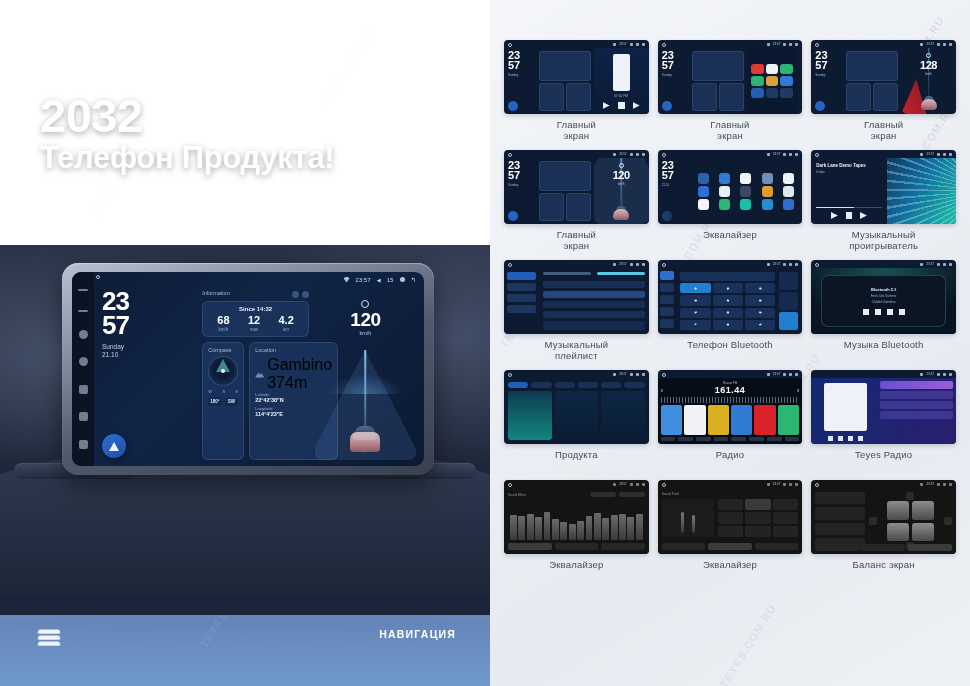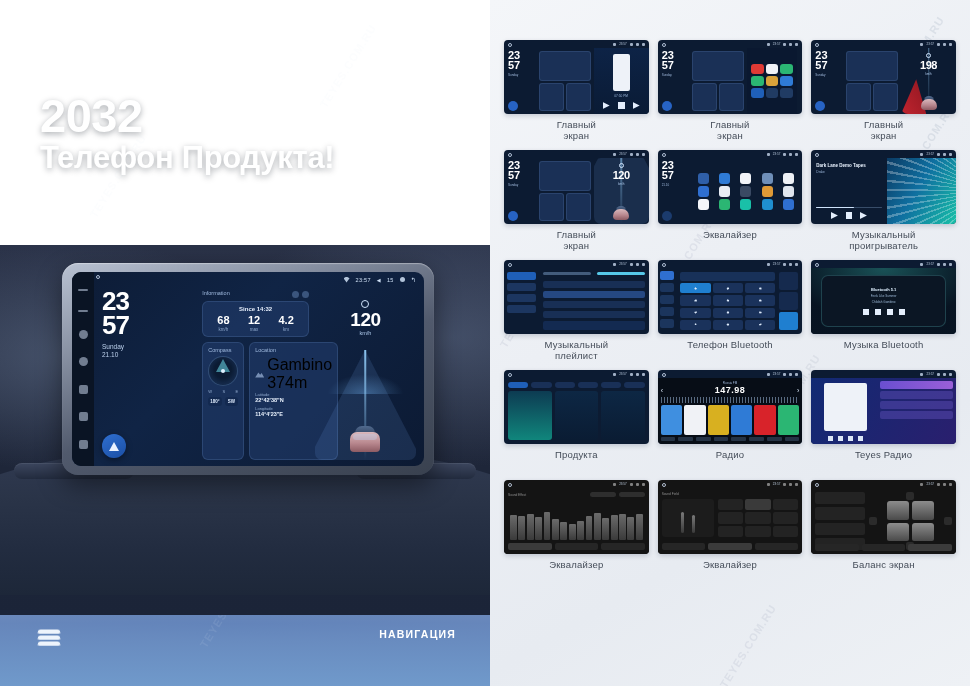--- a/index.html
+++ b/index.html
@@ -573,21 +573,21 @@
               <div class="mini-row">
                   <div class="mini-card"></div>
                   <div class="mini-card"></div>
                 </div>
             </div>
             <div class="hu-right" style="width:34%;position:relative">
               <div style="position:absolute;left:0;bottom:0;width:46%;height:60%;background:linear-gradient(60deg,#c0242f,#8d1620);clip-path:polygon(0 100%,60% 12%,100% 100%)"></div>
               <div class="road-line"></div>
               <div class="spd" style="top:5px">
                 <div class="ic" style="width:5px;height:5px"></div>
-                <div class="n" style="font-size:11px">198</div>
+                <div class="n" style="font-size:11px">128</div>
                 <div class="u" style="font-size:3px">km/h</div>
               </div>
               <div class="car3d" style="width:18px;height:16px;bottom:4px">
                 <div class="roof" style="left:4px;bottom:8px;width:10px;height:6px"></div>
                 <div class="body" style="left:1px;width:16px;height:11px"></div>
               </div>
             </div>
           </div>
         </div>
         <div class="caption">Главный<br>экран</div>
@@ -889,21 +889,21 @@
               <span class="txt">23:57</span>
               <s></s>
               <s></s>
               <s></s>
             </div>
           <div class="t-body">
             <div class="rd">
               <div class="rd-band">Russia FM</div>
               <div style="display:flex;align-items:center;justify-content:space-between">
                 <span style="color:#dbe8f8;font-size:7px">‹</span>
-                <span class="rd-freq">147.98</span>
+                <span class="rd-freq">161.44</span>
                 <span style="color:#dbe8f8;font-size:7px">›</span>
               </div>
               <div class="rd-scale"></div>
               <div class="rd-presets">
                 <s style="background:#3f8fe0"></s>
                 <s style="background:#f0f2f6"></s>
                 <s style="background:#d8b020"></s>
                 <s style="background:#2f7bd6"></s>
                 <s style="background:#d8232a"></s>
                 <s style="background:#2bb673"></s>

